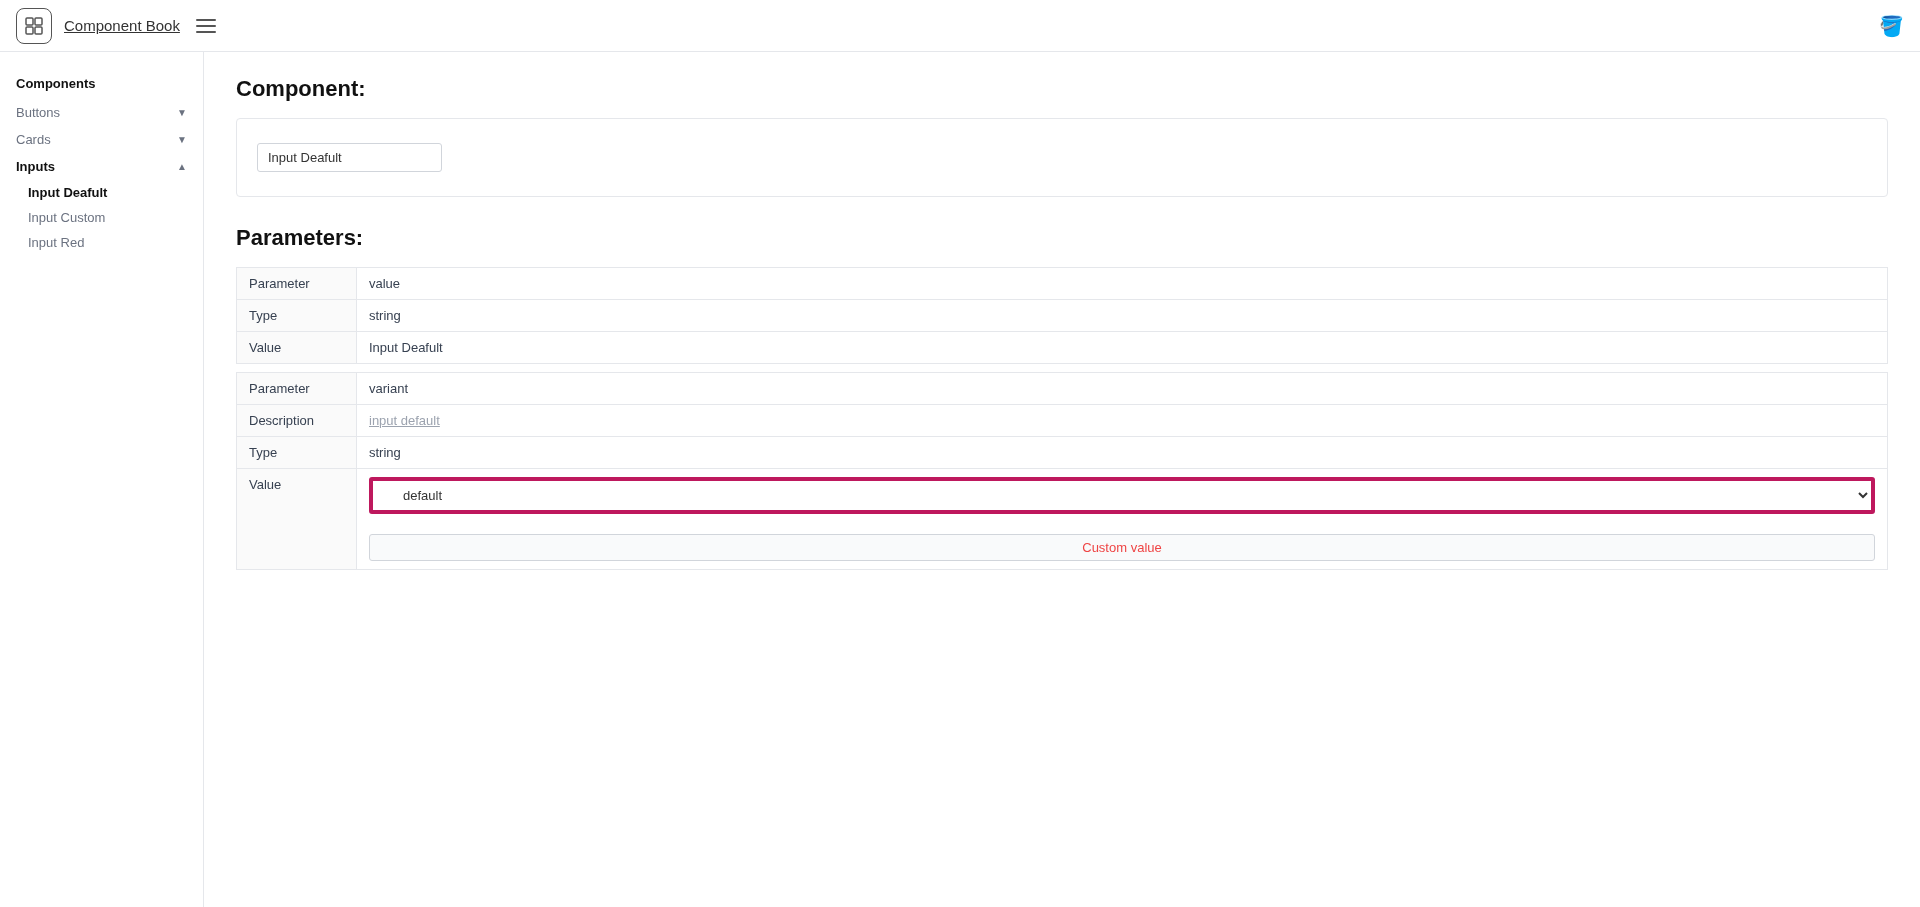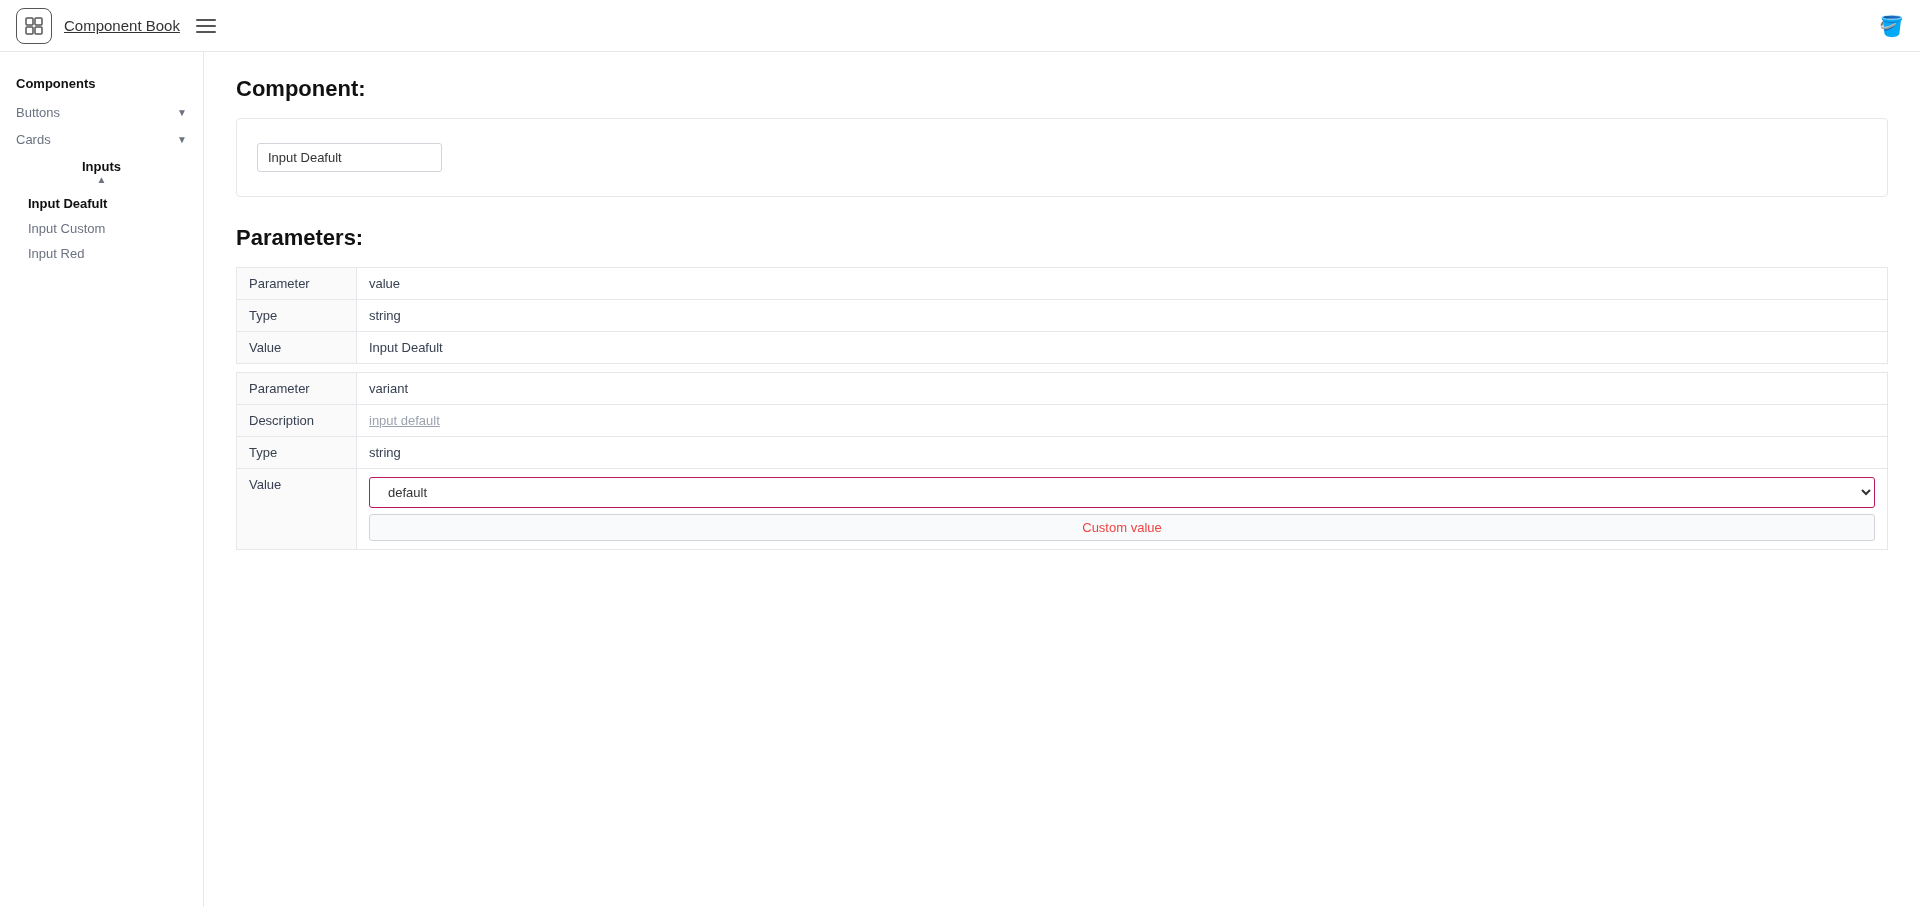--- a/index.html
+++ b/index.html
@@ -77,21 +77,20 @@
       align-items: center;
       justify-content: space-between;
       padding: 6px 16px;
       cursor: pointer;
       color: #6b7280;
       font-size: 13px;
     }
     .sidebar-item.active-parent {
       font-weight: 700;
       color: #111;
-      flex-direction: column;
     }
     .sidebar-item .arrow {
       font-size: 10px;
       color: #6b7280;
     }
     .sidebar-sub-item {
       padding: 5px 16px 5px 28px;
       cursor: pointer;
       font-size: 13px;
       color: #6b7280;
@@ -157,28 +156,28 @@
       color: #9ca3af;
       text-decoration: underline;
     }
     .params-section {
       margin-bottom: 4px;
     }
 
     
     .param-select {
       width: 100%;
-      padding: 6px 14px;
-      border: 1px solid #be185d;
+      padding: 6px 26px;
+      border: 4px solid #be185d;
       border-radius: 3px;
       font-size: 13px;
       color: #333;
       background: #fff;
       appearance: auto;
-      margin-bottom: 6px;
+      margin-bottom: 20px;
     }
     .custom-value-btn {
       border: 1px solid #d1d5db;
       background: #f9fafb;
       padding: 5px 14px;
       border-radius: 3px;
       font-size: 13px;
       cursor: pointer;
       color: #ef4444;
     }

